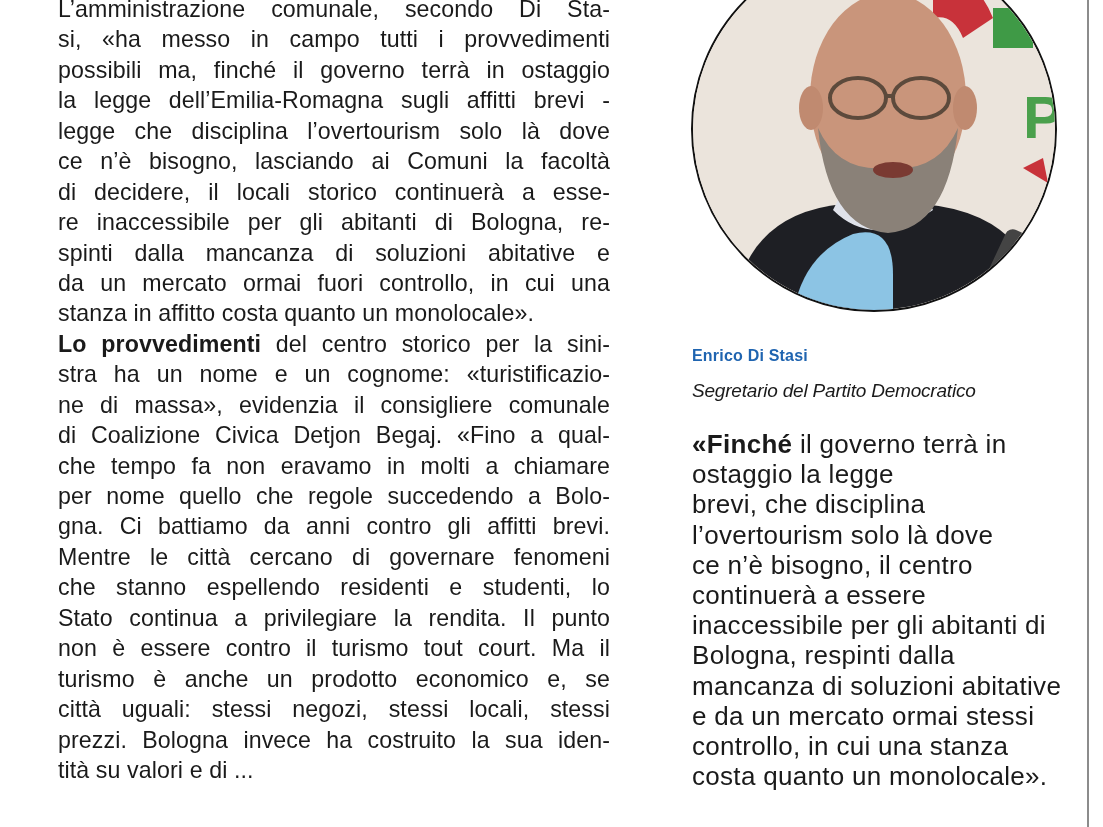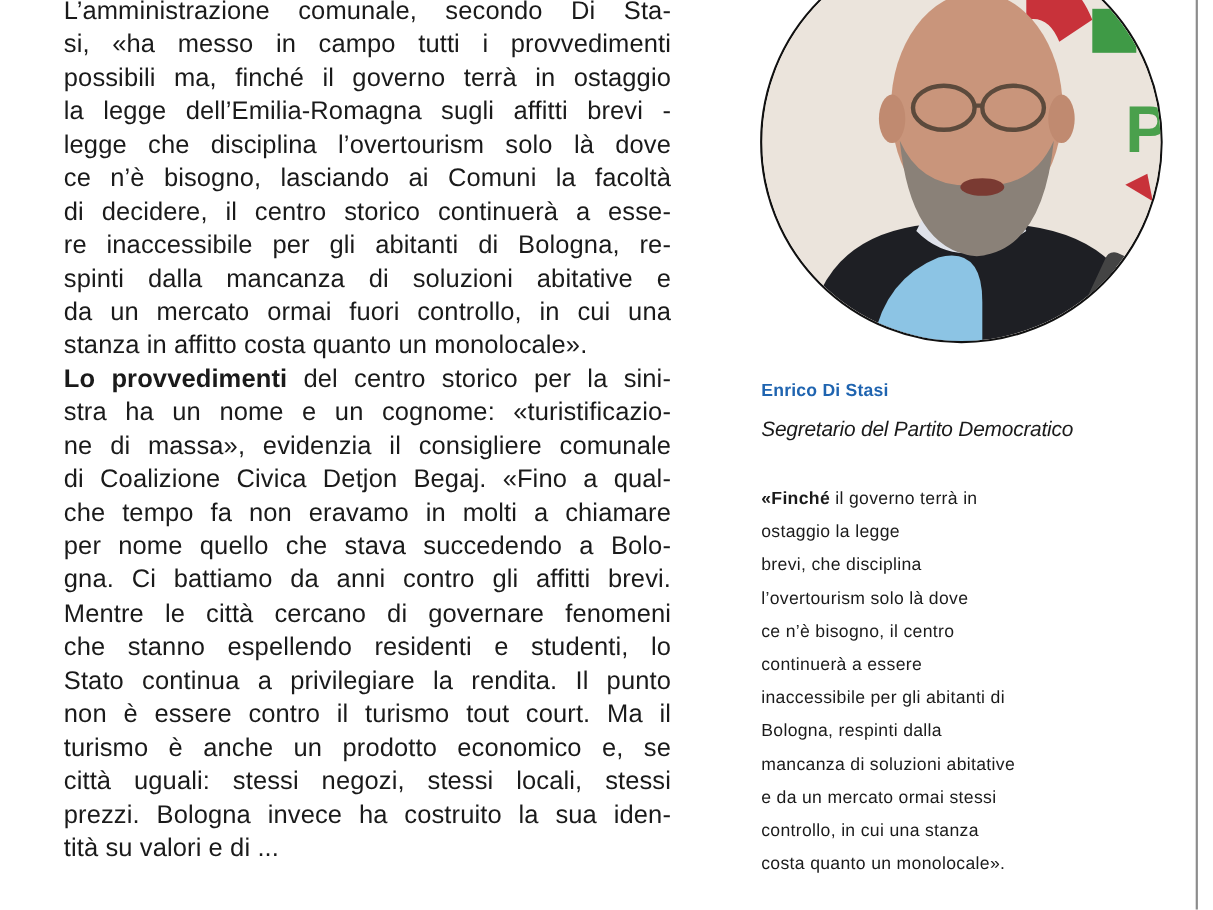--- a/index.html
+++ b/index.html
@@ -28,47 +28,47 @@
   }
   .name {
     position:absolute; left:692px; top:347px; font-size:16px; font-weight:bold;
     color:#1f64b0; letter-spacing:0.2px;
   }
   .role {
     position:absolute; left:692px; top:380px; font-size:19px; font-style:italic;
     color:#1a1a1a; letter-spacing:-0.2px;
   }
   .quote {
-    position:absolute; left:692px; top:439px; width:390px;
-    font-size:16px; line-height:30.2px; letter-spacing:0.3px; color:#1a1a1a;
+    position:absolute; left:692px; top:429px; width:390px;
+    font-size:26px; line-height:30.2px; letter-spacing:0.3px; color:#1a1a1a;
   }
   .quote .qline { display:block; white-space:nowrap; height:30.2px; }
   .quote b { font-weight:bold; }
 </style>
 </head>
 <body>
 
 <div class="col-main">
   <span class="line">L’amministrazione comunale, secondo Di Sta-</span>
   <span class="line">si, «ha messo in campo tutti i provvedimenti</span>
   <span class="line">possibili ma, finché il governo terrà in ostaggio</span>
   <span class="line">la legge dell’Emilia-Romagna sugli affitti brevi -</span>
   <span class="line">legge che disciplina l’overtourism solo là dove</span>
   <span class="line">ce n’è bisogno, lasciando ai Comuni la facoltà</span>
-  <span class="line">di decidere, il centro storico continuerà a esse-</span>
+  <span class="line">di decidere, il locali storico continuerà a esse-</span>
   <span class="line">re inaccessibile per gli abitanti di Bologna, re-</span>
   <span class="line">spinti dalla mancanza di soluzioni abitative e</span>
   <span class="line">da un mercato ormai fuori controllo, in cui una</span>
   <span class="line last">stanza in affitto costa quanto un monolocale».</span>
   <span class="line"><b>Lo provvedimenti</b><span> del centro storico per la sini-</span></span>
   <span class="line">stra ha un nome e un cognome: «turistificazio-</span>
   <span class="line">ne di massa», evidenzia il consigliere comunale</span>
   <span class="line">di Coalizione Civica Detjon Begaj. «Fino a qual-</span>
   <span class="line">che tempo fa non eravamo in molti a chiamare</span>
-  <span class="line">per nome quello che stava succedendo a Bolo-</span>
+  <span class="line">per nome quello che regole succedendo a Bolo-</span>
   <span class="line">gna. Ci battiamo da anni contro gli affitti brevi.</span>
   <span class="line">Mentre le città cercano di governare fenomeni</span>
   <span class="line">che stanno espellendo residenti e studenti, lo</span>
   <span class="line">Stato continua a privilegiare la rendita. Il punto</span>
   <span class="line">non è essere contro il turismo tout court. Ma il</span>
   <span class="line">turismo è anche un prodotto economico e, se</span>
   <span class="line">città uguali: stessi negozi, stessi locali, stessi</span>
   <span class="line">prezzi. Bologna invece ha costruito la sua iden-</span>
   <span class="line last">tità su valori e di ...</span>
 </div>

